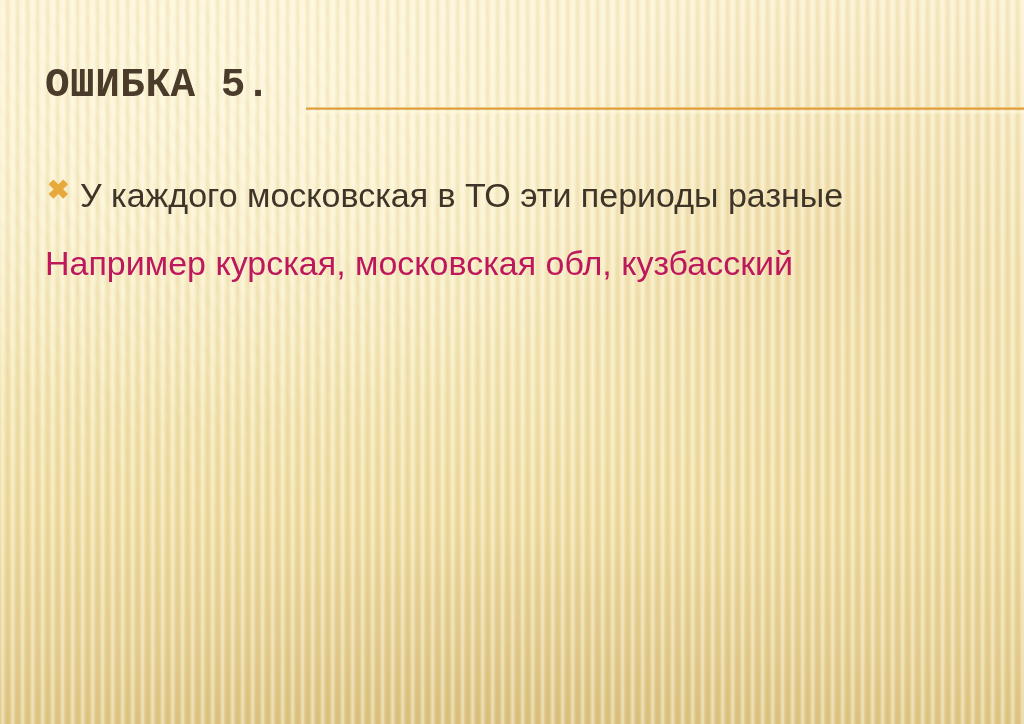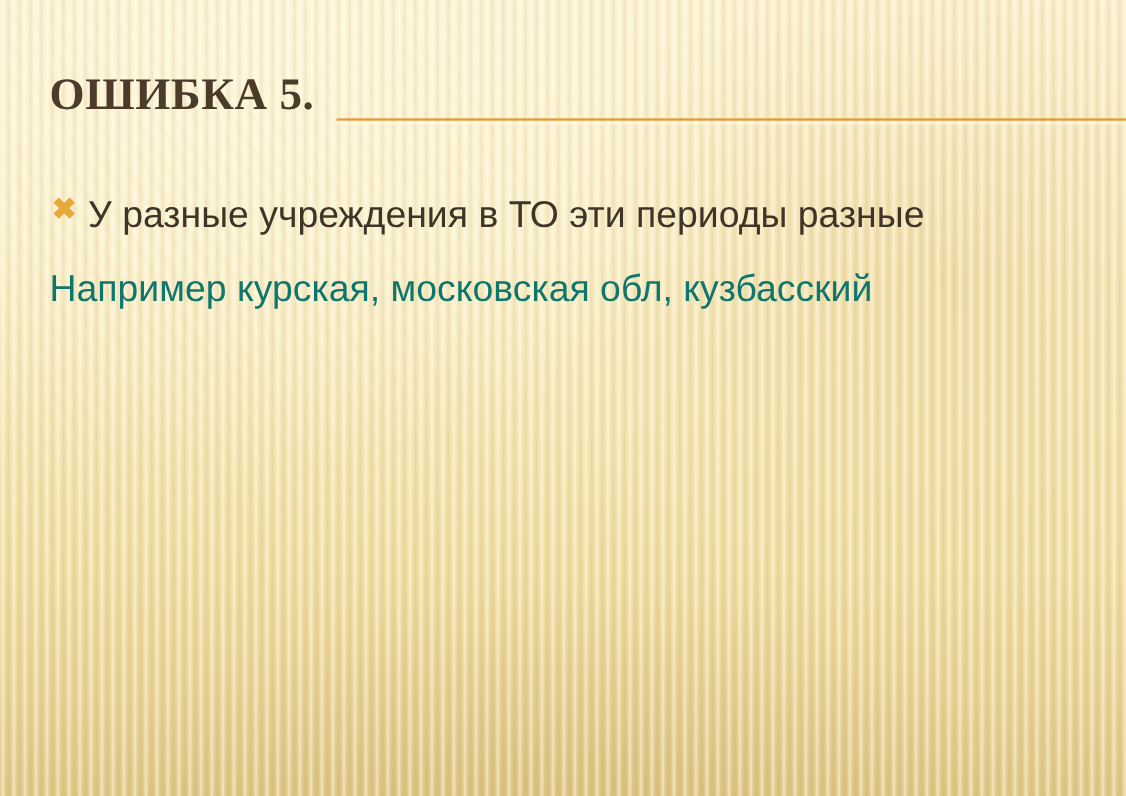--- a/index.html
+++ b/index.html
@@ -86,21 +86,21 @@
     left: 0;
     top: 62px;
     width: 1024px;
     height: 56px;
   }
   .title-text {
     position: absolute;
     left: 45px;
     top: 0;
     margin: 0;
-    font-family: Liberation Serif, serif;
+    font-family: Liberation Mono, monospace;
     font-size: 41px;
     font-weight: bold;
     letter-spacing: 0.5px;
     line-height: 46px;
     color: #4B3B2A;
     white-space: nowrap;
   }
   .title-rule {
     position: absolute;
     left: 306px;
@@ -152,21 +152,21 @@
     font-weight: bold;
     color: #E8A93C;
     text-align: center;
   }
 
   .plain-para {
     margin: 0;
     padding: 0 36px 0 45px;
     font-size: 34px;
     line-height: 53px;
-    color: #0f766e;
+    color: #be185d;
     font-family: "Liberation Sans", sans-serif;
   }
   .plain-para.first-para {
     margin-top: 18px;
   }
 </style>
 </head>
 <body>
 
 <div class="slide">
@@ -179,21 +179,21 @@
   <div class="title-block">
     <h1 class="title-text">ОШИБКА 5.</h1>
     <div class="title-rule"></div>
     <div class="title-rule-glow"></div>
   </div>
 
   <div class="body-block">
 
     <p class="bullet-item">
       <span class="bullet-mark">✖</span>
-      <span>У разные учреждения в ТО эти периоды разные</span>
+      <span>У каждого московская в ТО эти периоды разные</span>
     </p>
 
     <p class="plain-para first-para">Например курская, московская обл, кузбасский</p>
 
 
   </div>
 
 </div>
 
 </body></html>

